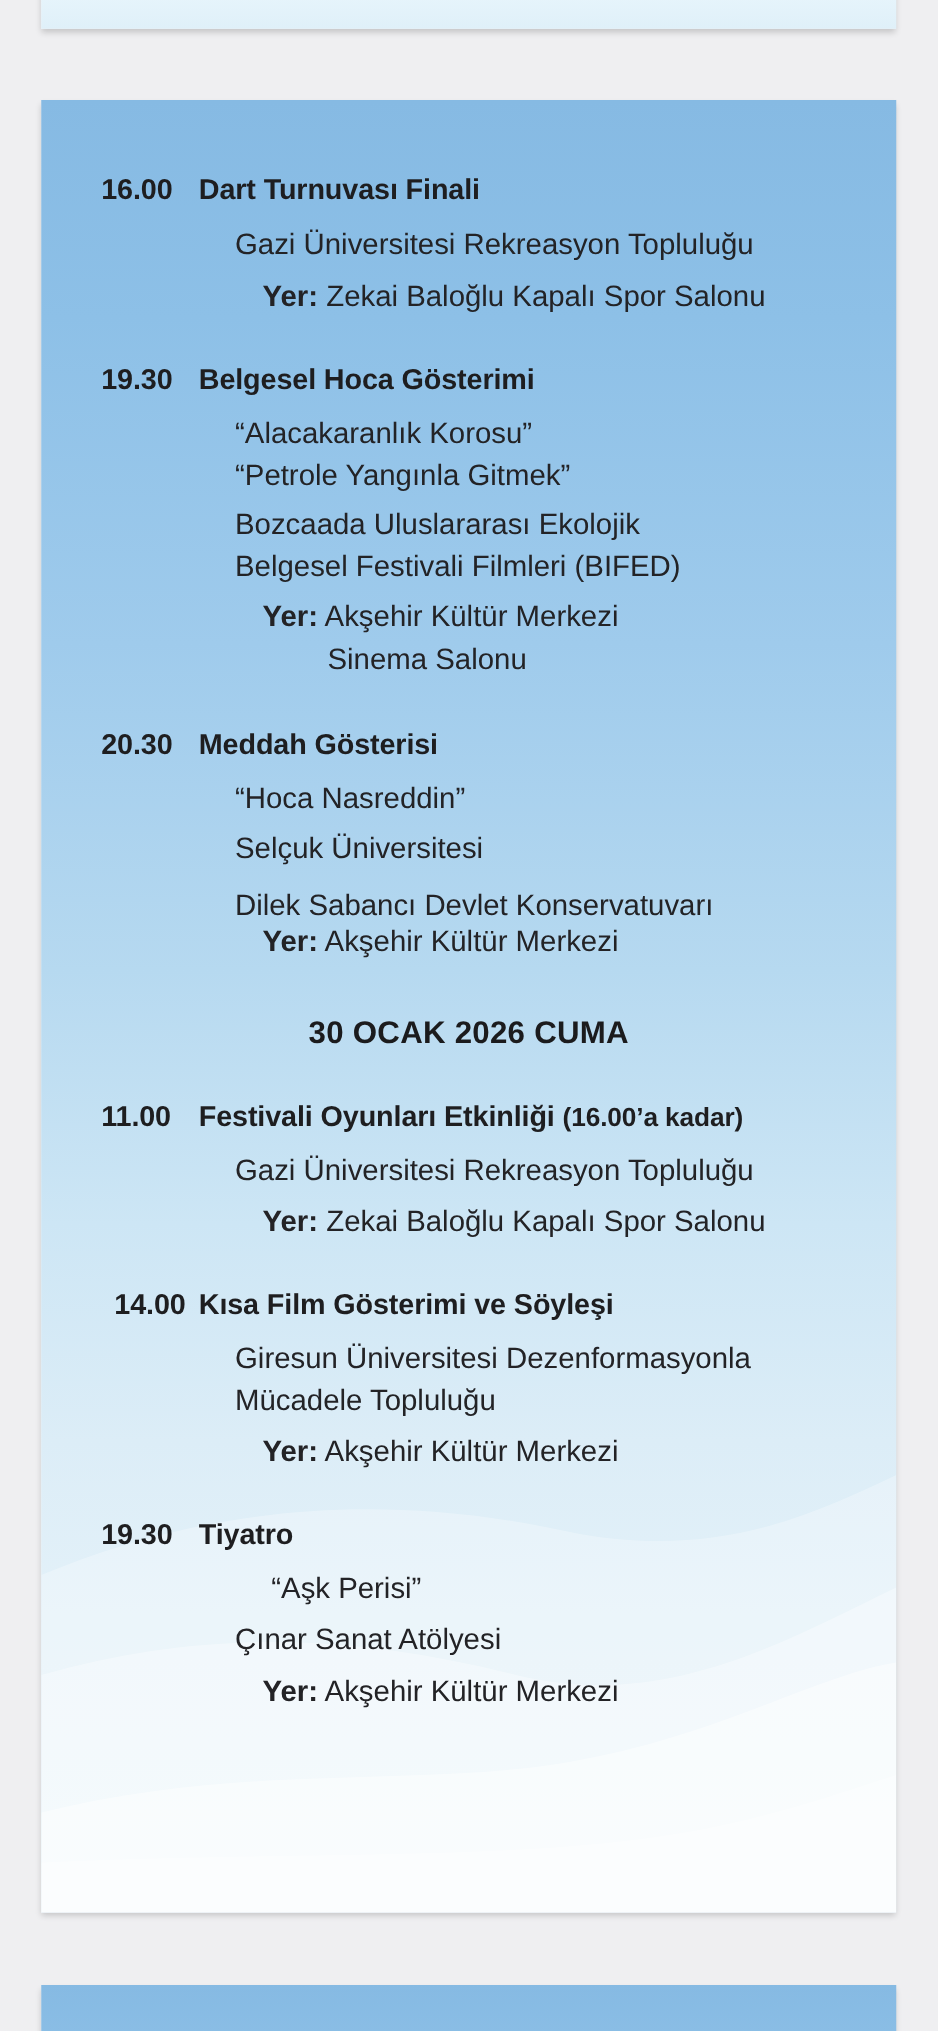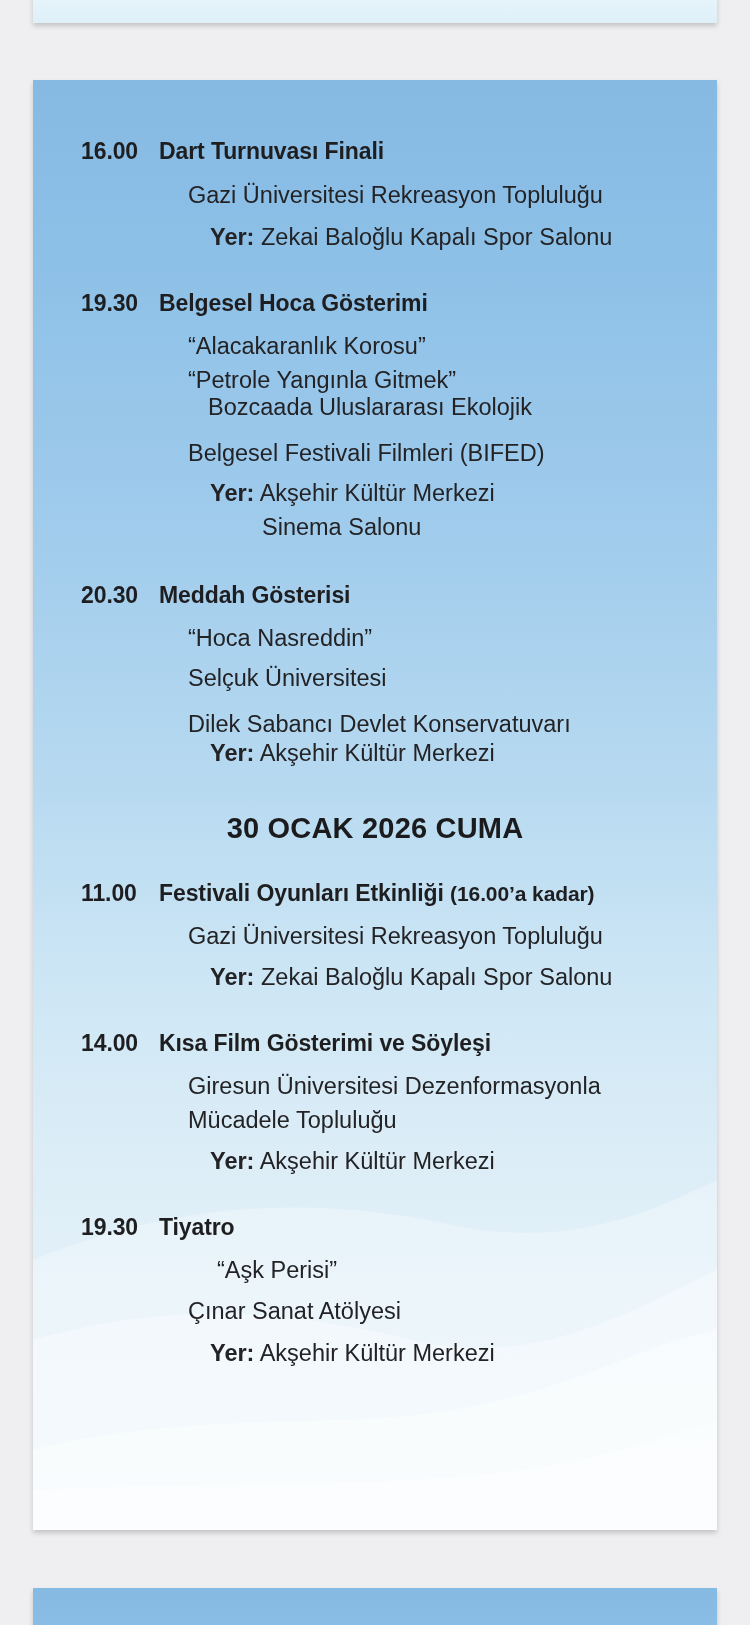--- a/index.html
+++ b/index.html
@@ -96,21 +96,21 @@
       left: 229px;
     }
     .venue .lbl {
       font-weight: 700;
     }
     .date-heading {
       position: absolute;
       left: 0;
       width: 684px;
       text-align: center;
-      font-size: 29px;
+      font-size: 25px;
       font-weight: 700;
       color: #1b1b1d;
       letter-spacing: 0.2px;
     }
     .small-note {
       font-size: 21px;
     }
   </style>
 </head>
 <body>
@@ -139,21 +139,21 @@
           <span>Zekai Baloğlu Kapalı Spor Salonu</span>
         </div>
       </div>
 
       <div class="event" style="top:0;">
         <div class="ev-head" style="top:210px;">
           <span class="time">19.30</span><span>Belgesel Hoca Gösterimi</span>
         </div>
         <div class="line" style="top:253px;">“Alacakaranlık Korosu”</div>
         <div class="line" style="top:287px;">“Petrole Yangınla Gitmek”</div>
-        <div class="line" style="top:314px;margin-left:20px;">Bozcaada Uluslararası Ekolojik</div>
+        <div class="line" style="top:326px;">Bozcaada Uluslararası Ekolojik</div>
         <div class="line" style="top:360px;">Belgesel Festivali Filmleri (BIFED)</div>
         <div class="line venue" style="top:400px;">
           <span class="lbl">Yer:</span>
           <span>Akşehir Kültür Merkezi</span>
         </div>
         <div class="line venue-cont" style="top:434px;">Sinema Salonu</div>
       </div>
 
       <div class="event" style="top:0;">
         <div class="ev-head" style="top:502px;">
@@ -176,21 +176,21 @@
           <span class="small-note">(16.00’a kadar)</span>
         </div>
         <div class="line" style="top:843px;">Gazi Üniversitesi Rekreasyon Topluluğu</div>
         <div class="line venue" style="top:884px;">
           <span class="lbl">Yer:</span>
           <span>Zekai Baloğlu Kapalı Spor Salonu</span>
         </div>
       </div>
 
       <div class="event" style="top:0;">
-        <div class="ev-head" style="top:950px;">
+        <div class="ev-head" style="top:950px;text-align:center;">
           <span class="time">14.00</span><span>Kısa Film Gösterimi ve Söyleşi</span>
         </div>
         <div class="line" style="top:993px;">Giresun Üniversitesi Dezenformasyonla</div>
         <div class="line" style="top:1027px;">Mücadele Topluluğu</div>
         <div class="line venue" style="top:1068px;">
           <span class="lbl">Yer:</span>
           <span>Akşehir Kültür Merkezi</span>
         </div>
       </div>
 

